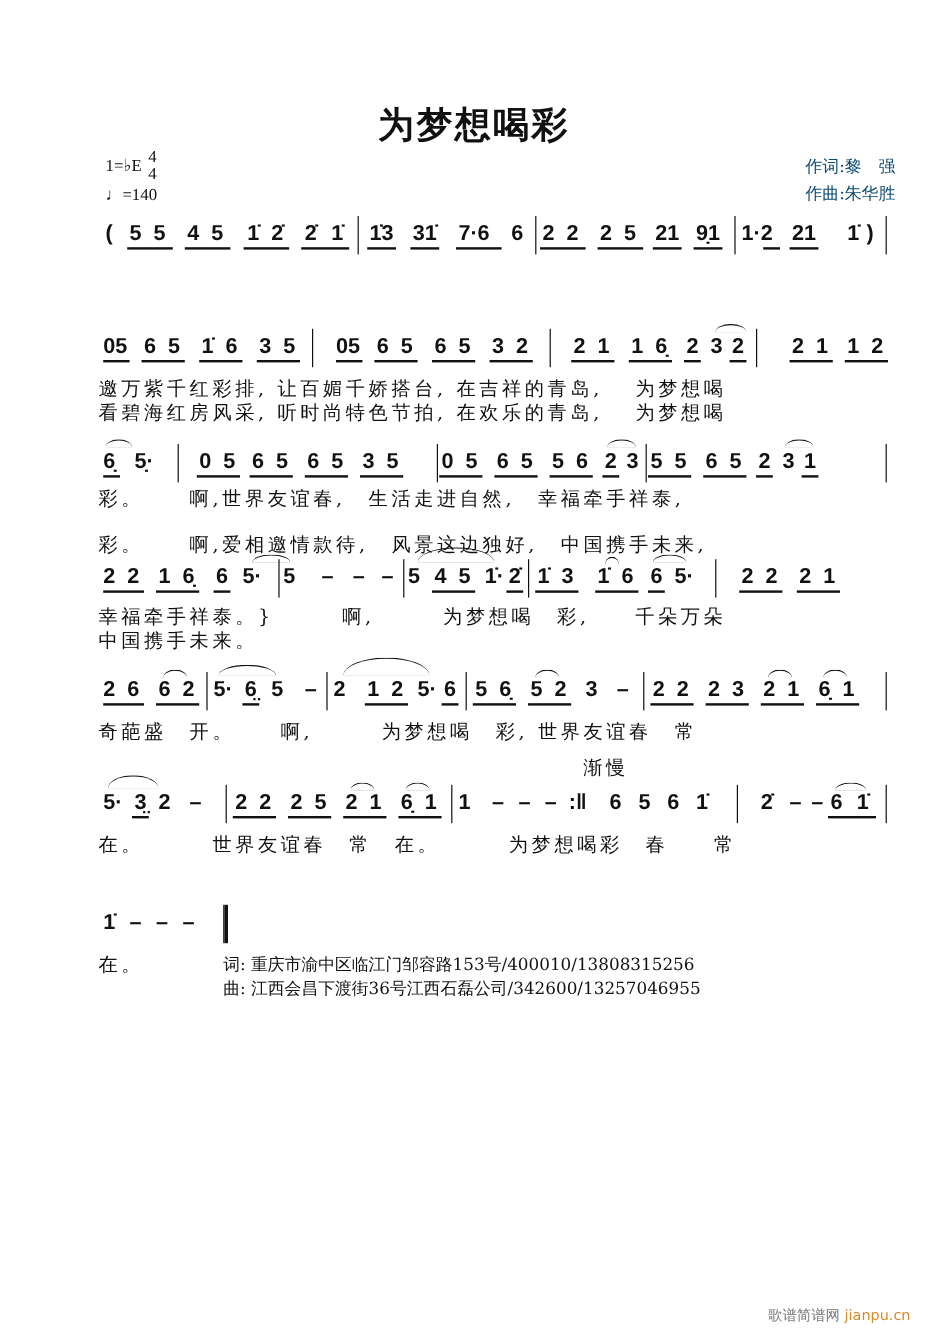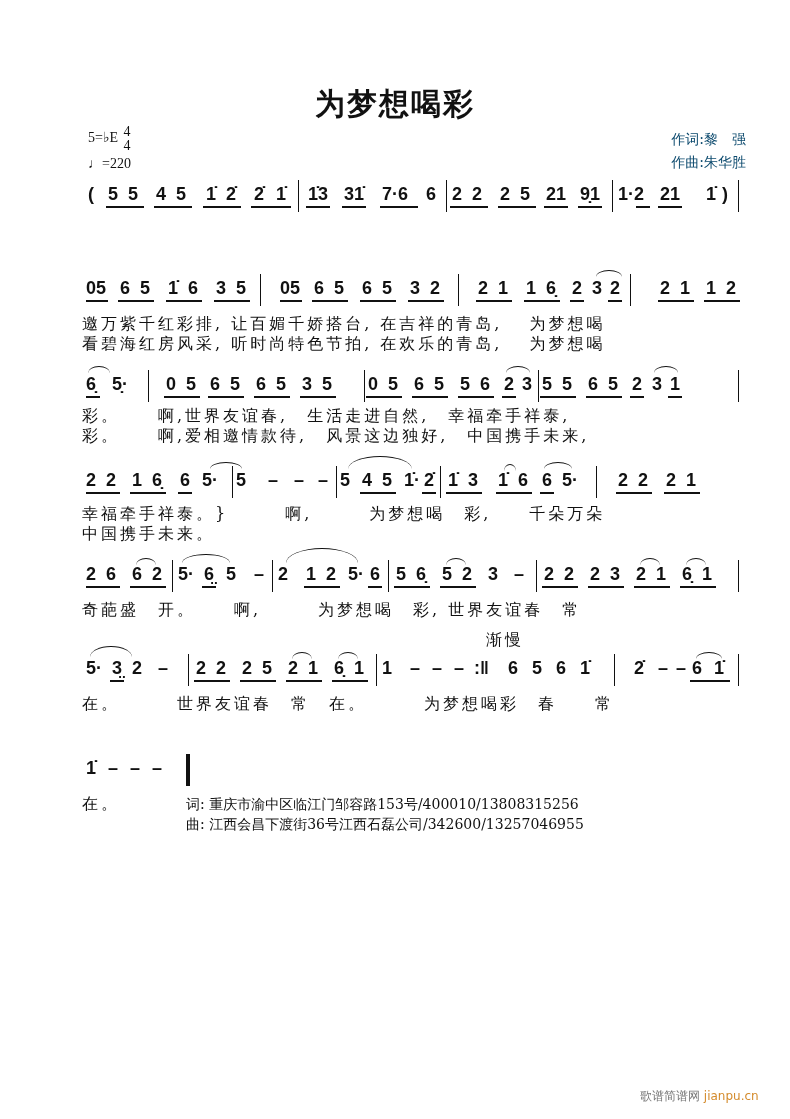--- a/index.html
+++ b/index.html
@@ -21,27 +21,27 @@
   .contact { position: absolute; left: 186px; font-family: "DejaVu Serif", serif; font-size: 14px; line-height: 20px; white-space: pre; }
   .watermark { position: absolute; left: 640px; top: 1088px; font-size: 12px; color: #777; }
   .watermark .en { color: #d48b2c; }
 </style>
 </head>
 <body>
 
 <div class="title">为梦想喝彩</div>
 
 <div class="key">
-  <span>5=♭E</span>
+  <span>1=♭E</span>
   <span class="frac">
     <span>4</span>
     <span>4</span>
   </span>
 </div>
-<div class="tempo">♩=220</div>
+<div class="tempo">♩=140</div>
 
 <div class="credits">
   <div>作词:黎　强</div>
   <div>作曲:朱华胜</div>
 </div>
 
 <div class="row" style="top:180px;">
   <span class="n" style="left:2px">(</span>
   <span class="n" style="left:22px">5</span>
   <span class="n" style="left:42px">5</span>
@@ -173,21 +173,21 @@
   <span class="ul" style="left:500px;width:36px;top:26px"></span>
   <span class="n" style="left:546px">2</span>
   <span class="ul" style="left:544px;width:14px;top:26px"></span>
   <span class="tie" style="left:568px;width:24px;top:-4px"></span>
   <span class="n" style="left:566px">3</span>
   <span class="n" style="left:584px">1</span>
   <span class="ul" style="left:582px;width:14px;top:26px"></span>
   <span class="bar" style="left:652px"></span>
 </div>
 <div class="lyric" style="top:406px">彩。　　啊,世界友谊春,　生活走进自然,　幸福牵手祥泰,</div>
-<div class="lyric" style="top:426px">彩。　　啊,爱相邀情款待,　风景这边独好,　中国携手未来,</div>
+<div class="lyric" style="top:444px">彩。　　啊,爱相邀情款待,　风景这边独好,　中国携手未来,</div>
 
 <div class="row" style="top:466px;">
   <span class="n" style="left:0px">2</span>
   <span class="n" style="left:20px">2</span>
   <span class="ul" style="left:0px;width:34px;top:26px"></span>
   <span class="n" style="left:46px">1</span>
   <span class="n" style="left:66px">6̣</span>
   <span class="ul" style="left:44px;width:36px;top:26px"></span>
   <span class="n" style="left:94px">6</span>
   <span class="ul" style="left:92px;width:14px;top:26px"></span>

